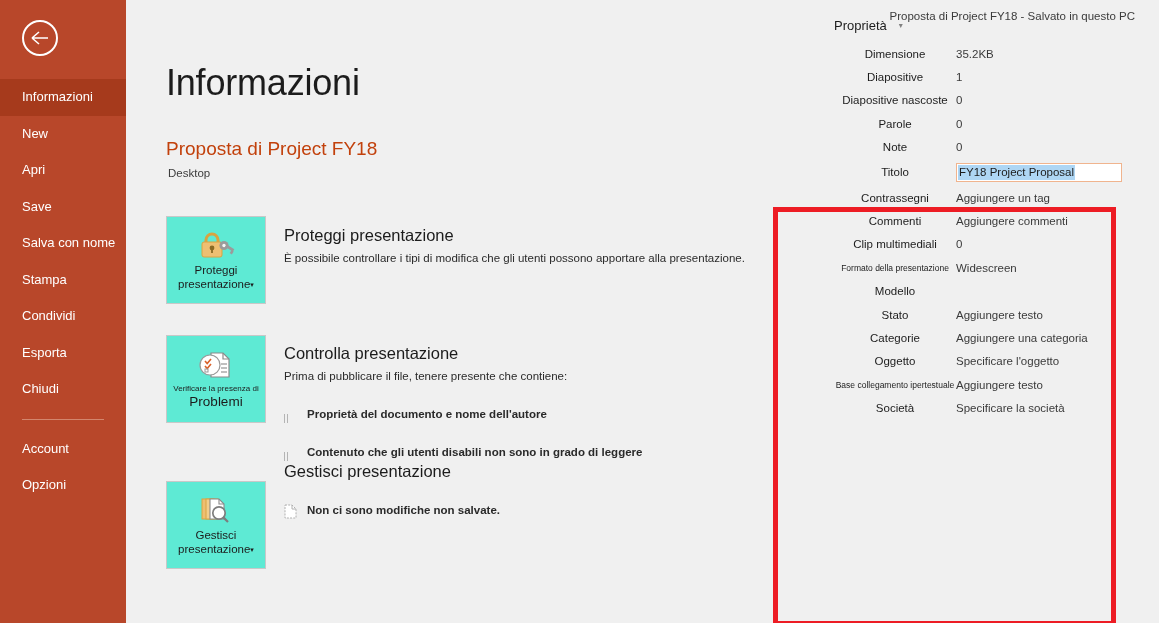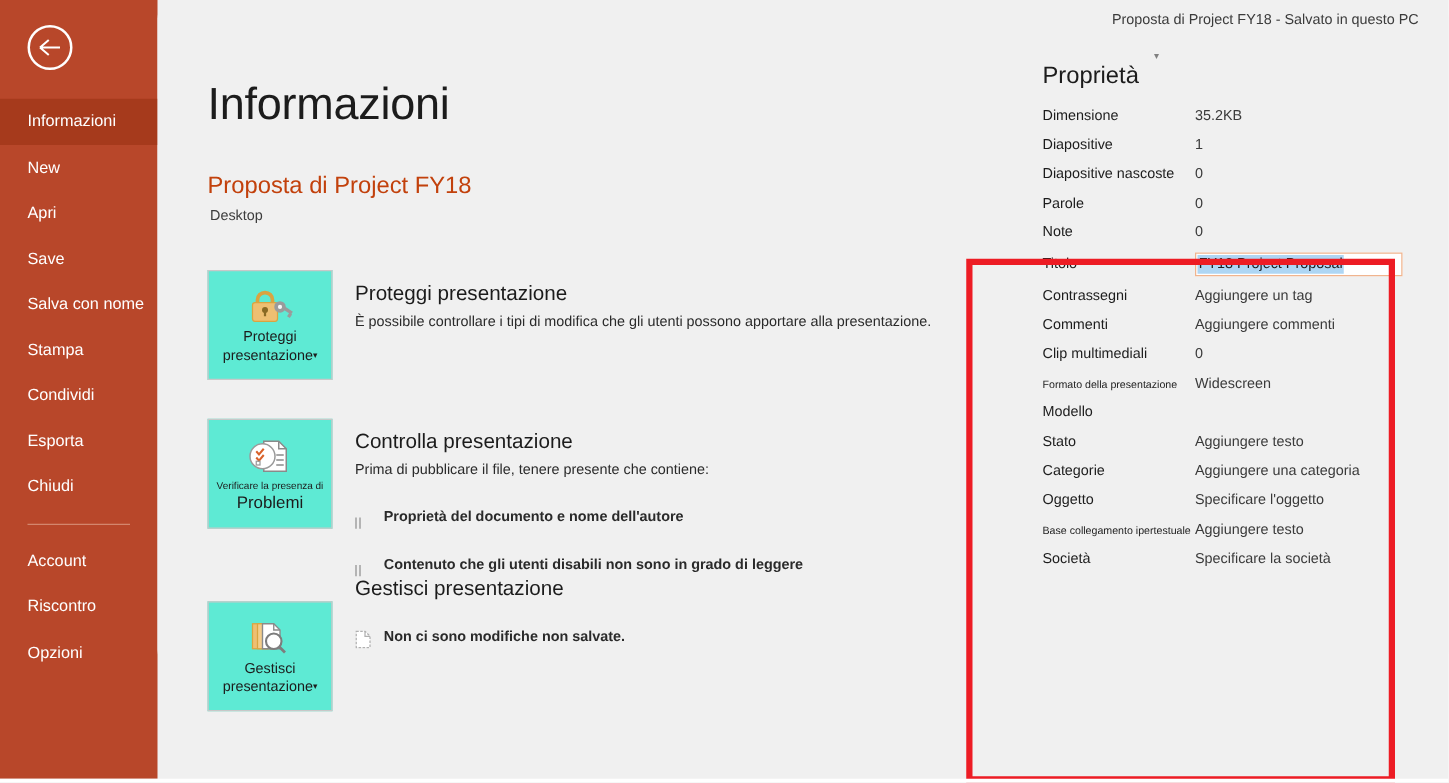--- a/index.html
+++ b/index.html
@@ -213,43 +213,43 @@
     top: 18px;
     width: 320px;
   }
   .props-title-row {
     display: flex;
     align-items: center;
     margin-bottom: 9px;
     padding-left: 30px;
   }
   .props-title {
-    font-size: 19px;
-    color: #1c1c1c;
-    margin-top: 32px;
+    font-size: 13px;
+    color: #1c1c1c;
   }
   .props-caret {
     margin-left: 12px;
     color: #808080;
     font-size: 8px;
     line-height: 8px;
     cursor: pointer;
   }
   .prop-row {
     display: flex;
     align-items: center;
     height: 23.4px;
     padding-left: 30px;
   }
   .prop-label {
     width: 122px;
     flex: 0 0 auto;
     font-size: 11.5px;
     color: #1c1c1c;
     white-space: nowrap;
+    text-align: center;
   }
   .prop-label.tiny { font-size: 8.5px; }
   .prop-value {
     font-size: 11.5px;
     color: #3a3a3a;
     white-space: nowrap;
   }
   .prop-value.placeholder { color: #3a3a3a; cursor: pointer; }
   .title-input {
     width: 166px;
@@ -317,21 +317,20 @@
       <div class="nav-item"><span>New</span></div>
       <div class="nav-item"><span>Apri</span></div>
       <div class="nav-item"><span>Save</span></div>
       <div class="nav-item"><span>Salva con nome</span></div>
       <div class="nav-item"><span>Stampa</span></div>
       <div class="nav-item"><span>Condividi</span></div>
       <div class="nav-item"><span>Esporta</span></div>
       <div class="nav-item"><span>Chiudi</span></div>
       <div class="nav-sep"></div>
       <div class="nav-item"><span>Account</span></div>
-      <div class="nav-item"><span>Riscontro</span></div>
       <div class="nav-item"><span>Opzioni</span></div>
     </div>
   </div>
 
   <div class="main">
 
     <div class="doc-header">Proposta di Project FY18 -  Salvato in questo PC</div>
 
     <div class="page-title">Informazioni</div>
     <div class="file-name">Proposta di Project FY18</div>

